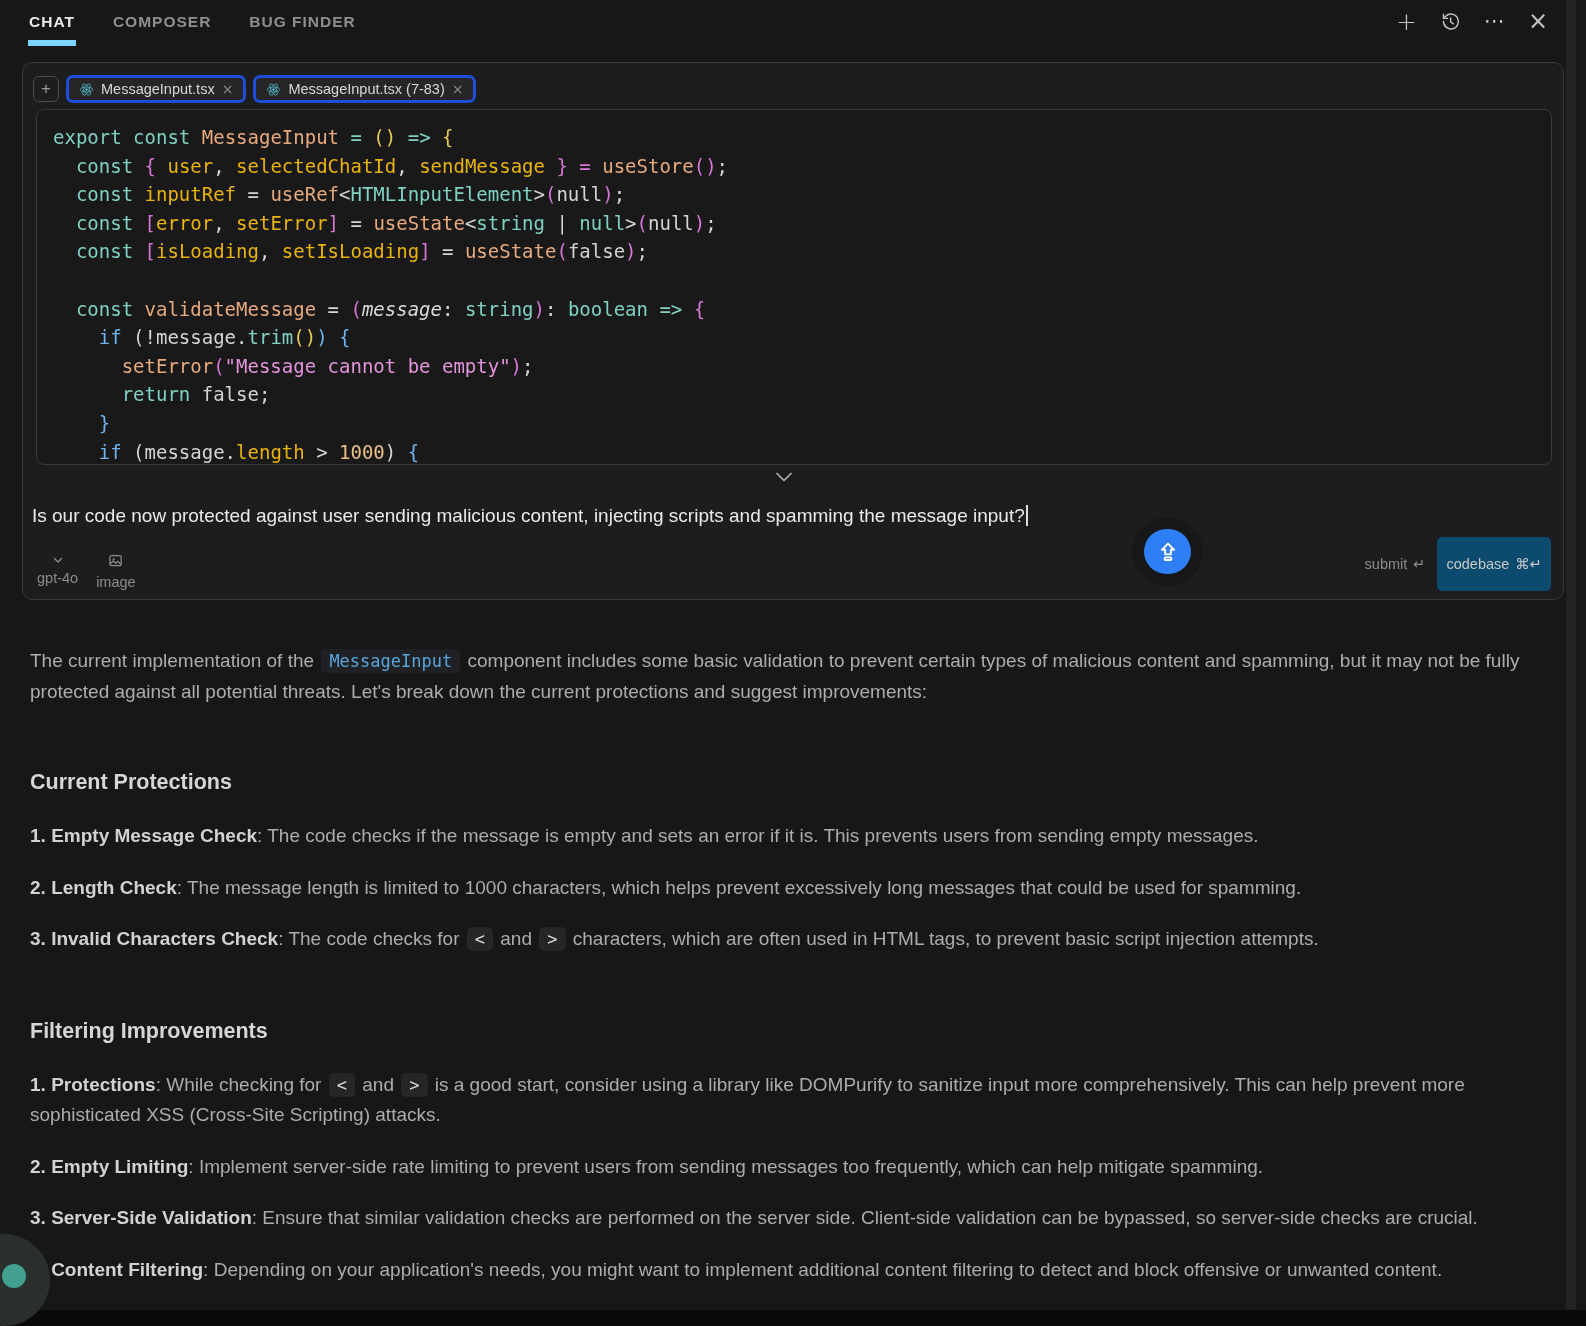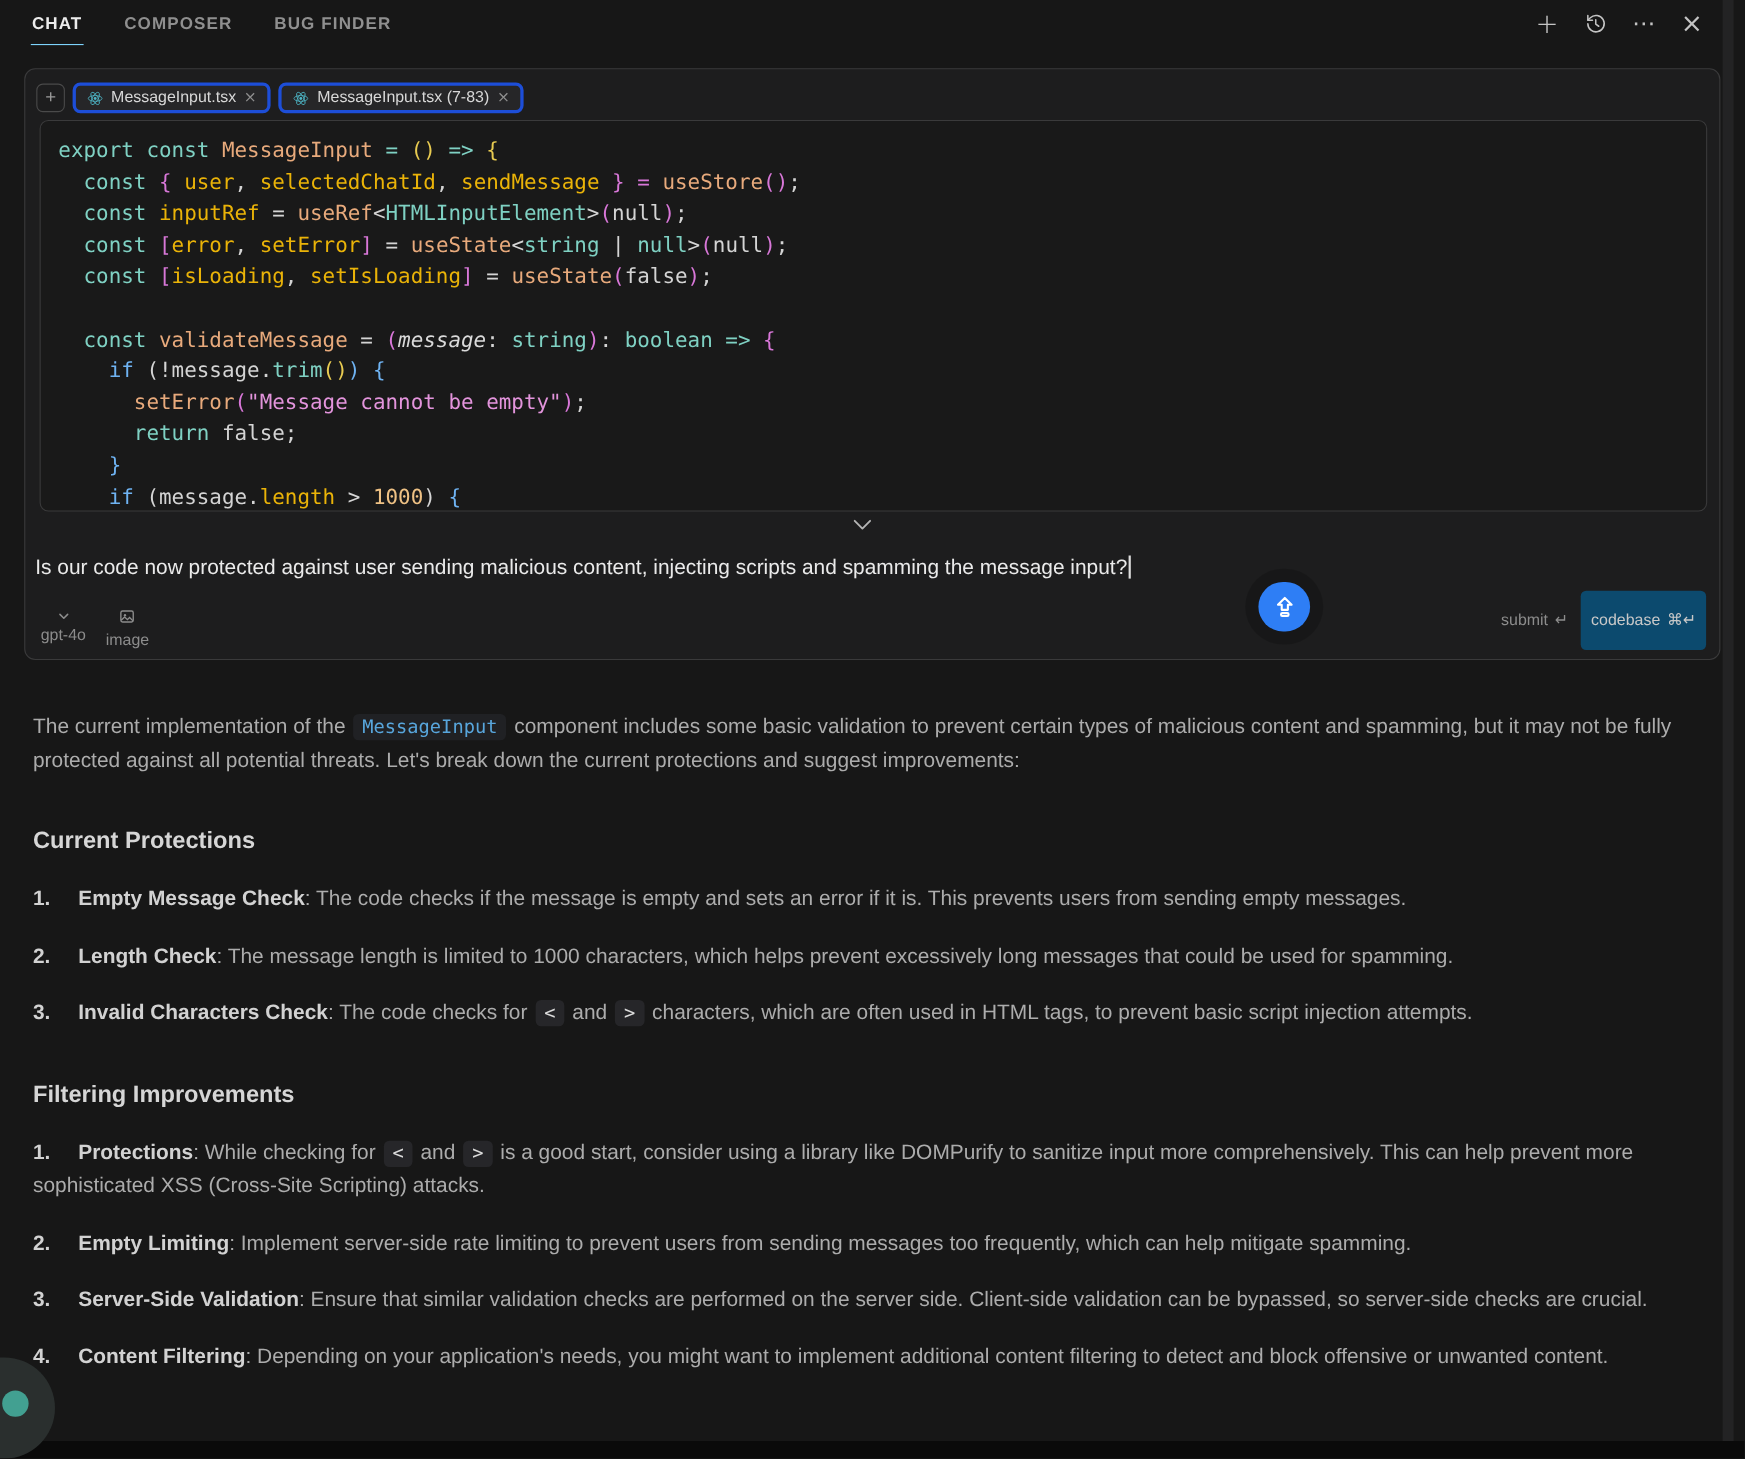--- a/index.html
+++ b/index.html
@@ -5,21 +5,21 @@
   html,body{margin:0;padding:0;}
   body{
     position:relative;width:1586px;height:1326px;overflow:hidden;
     background:#171717;font-family:"Liberation Sans",sans-serif;
     -webkit-font-smoothing:antialiased;
   }
   
   .tab-bar{position:absolute;top:0;left:28px;display:flex;gap:36px;align-items:flex-start;}
   .tab{font-size:15.5px;font-weight:700;letter-spacing:1px;color:#8f8f8f;
        padding:13px 1px 9px;cursor:pointer;border-bottom:2px solid transparent;}
-  .tab.active{color:#ececec;border-bottom:1px solid #7dd3fc;}
+  .tab.active{color:#ececec;border-bottom:6px solid #7dd3fc;}
   .header-actions{position:absolute;top:6px;right:38px;display:flex;gap:23px;align-items:center;height:30px;}
   .icon-btn{background:none;border:none;color:#c4c4c4;cursor:pointer;padding:0;
             display:flex;align-items:center;justify-content:center;height:26px;}
   .icon-btn .glyph{font-size:21px;line-height:1;font-family:"DejaVu Sans",sans-serif;}
   .icon-btn .glyph.plus{font-size:25px;font-weight:300;}
   
   .composer{position:absolute;left:22px;top:62px;width:1542px;height:538px;box-sizing:border-box;
             background:#1d1d1e;border:1px solid #3a3a3b;border-radius:10px;}
   .pills-row{position:absolute;top:12px;left:10px;display:flex;gap:7px;align-items:center;}
   .add-context{width:26px;height:26px;box-sizing:border-box;border:1px solid #4a4a4a;border-radius:6px;
@@ -47,23 +47,23 @@
                         color:#8c8c8c;font-size:14.5px;}
   .model-selector,.image-button{display:flex;gap:6px;align-items:center;cursor:pointer;flex-direction:column;}
   .composer-footer-right{position:absolute;right:12px;bottom:8px;display:flex;gap:12px;align-items:center;
                          color:#8c8c8c;font-size:14.5px;}
   .submit-action{display:flex;gap:6px;align-items:center;cursor:pointer;}
   .key{font-family:"DejaVu Sans",sans-serif;}
   .codebase-pill{background:#0c4a6e;border-radius:5px;padding:19px 9px;color:#c8c8c8;display:flex;gap:6px;
                  align-items:center;cursor:pointer;}
   
   .response{position:absolute;left:30px;top:646px;width:1508px;font-size:19px;line-height:29.5px;color:#acacac;}
-  .response strong{color:#d2d2d2;font-weight:700;margin-left:20px;}
+  .response strong{color:#d2d2d2;font-weight:700;}
   .li-num{color:#d2d2d2;font-weight:700;}
-  .md-h3{font-size:21.5px;font-weight:700;color:#d6d6d6;margin:45px 0 25px;line-height:27px;}
+  .md-h3{font-size:21.5px;font-weight:700;color:#d6d6d6;margin:63px 0 25px;line-height:27px;}
   .md-p{margin:0;}
   .md-li{margin:0 0 22px;}
   .inline-code{font-family:"DejaVu Sans Mono",monospace;font-size:17px;background:#262629;
                padding:2px 8px;border-radius:5px;color:#dcdcdc;margin:0 2px;}
   .inline-code.ref{color:#58a6dc;background:#202124;}
   
   .scroll-gutter{position:absolute;left:1566px;top:0;width:10px;height:1310px;background:#232324;}
   .bottom-strip{position:absolute;left:0;bottom:0;width:100%;height:16px;background:#0a0a0a;}
   .rec-circle{position:absolute;left:-42px;top:1234px;width:92px;height:92px;border-radius:50%;background:#2a2f2e;}
   .rec-dot{position:absolute;left:2px;top:1264px;width:24px;height:24px;border-radius:50%;background:#42a091;}

